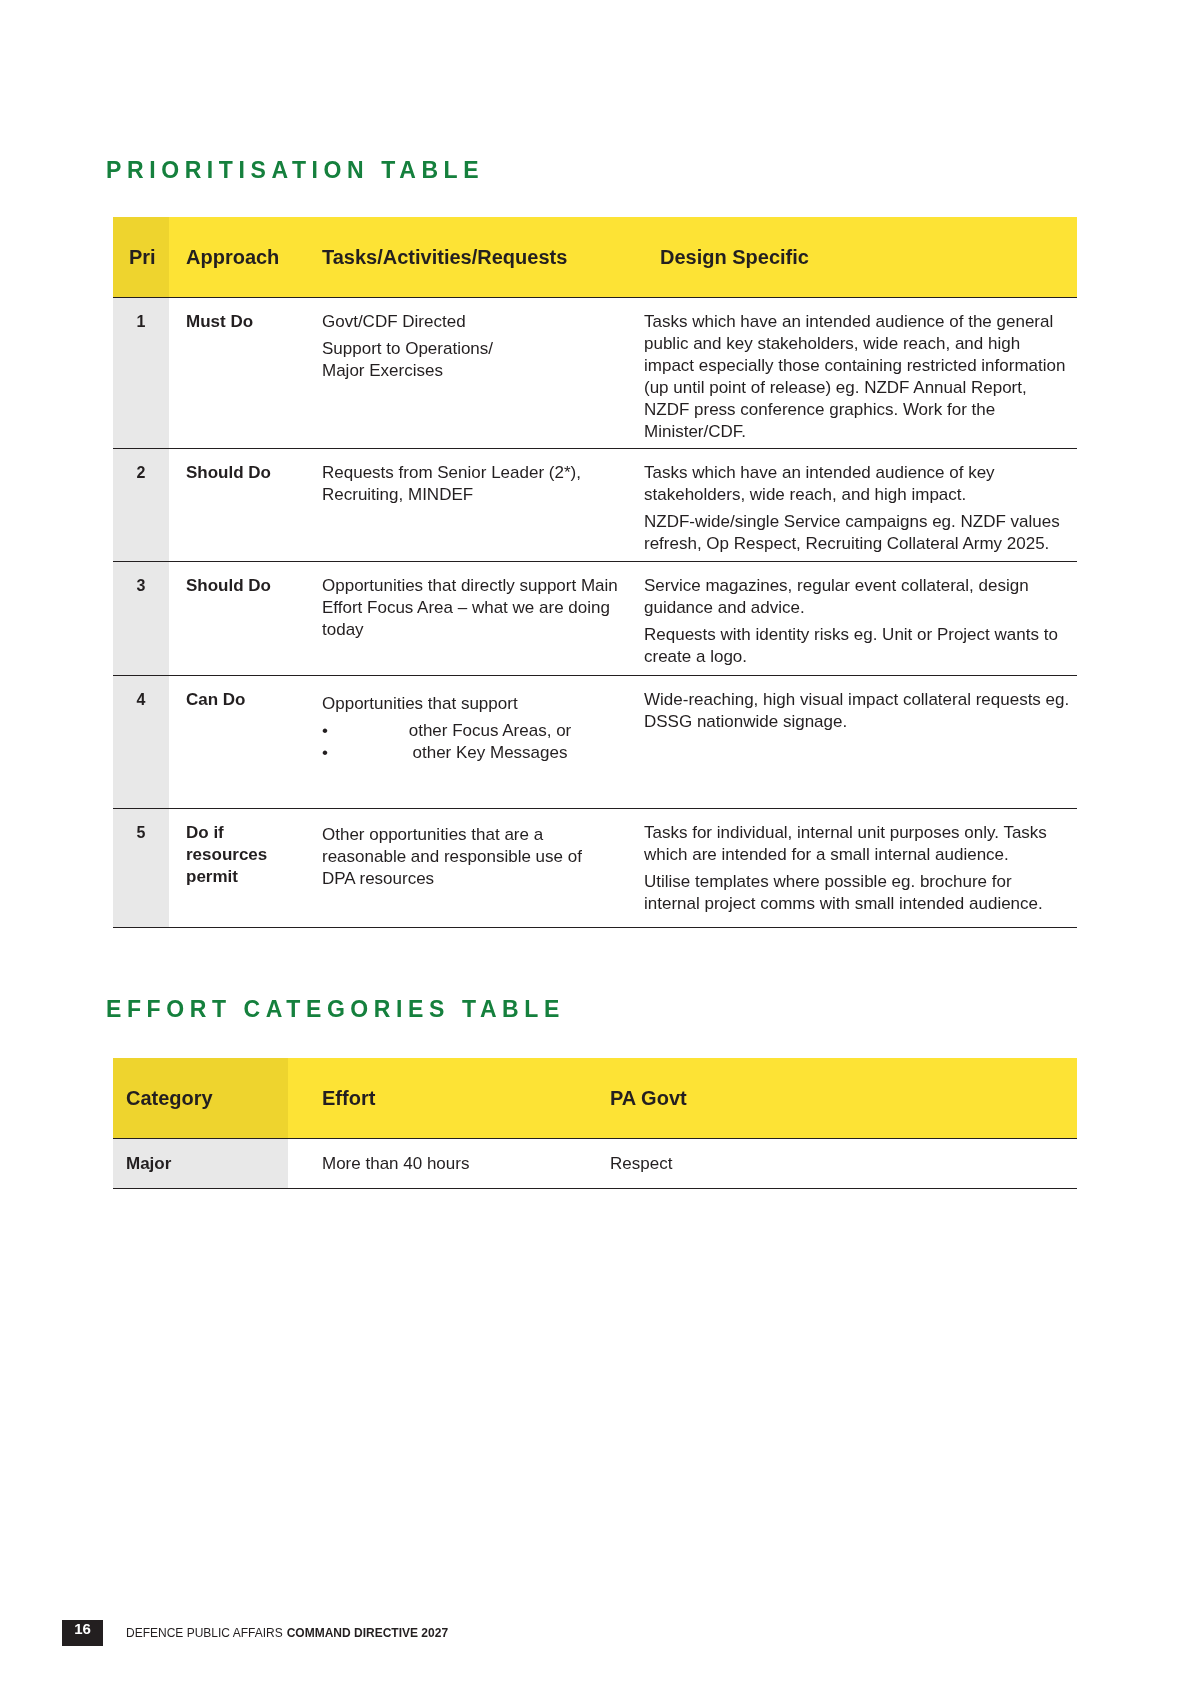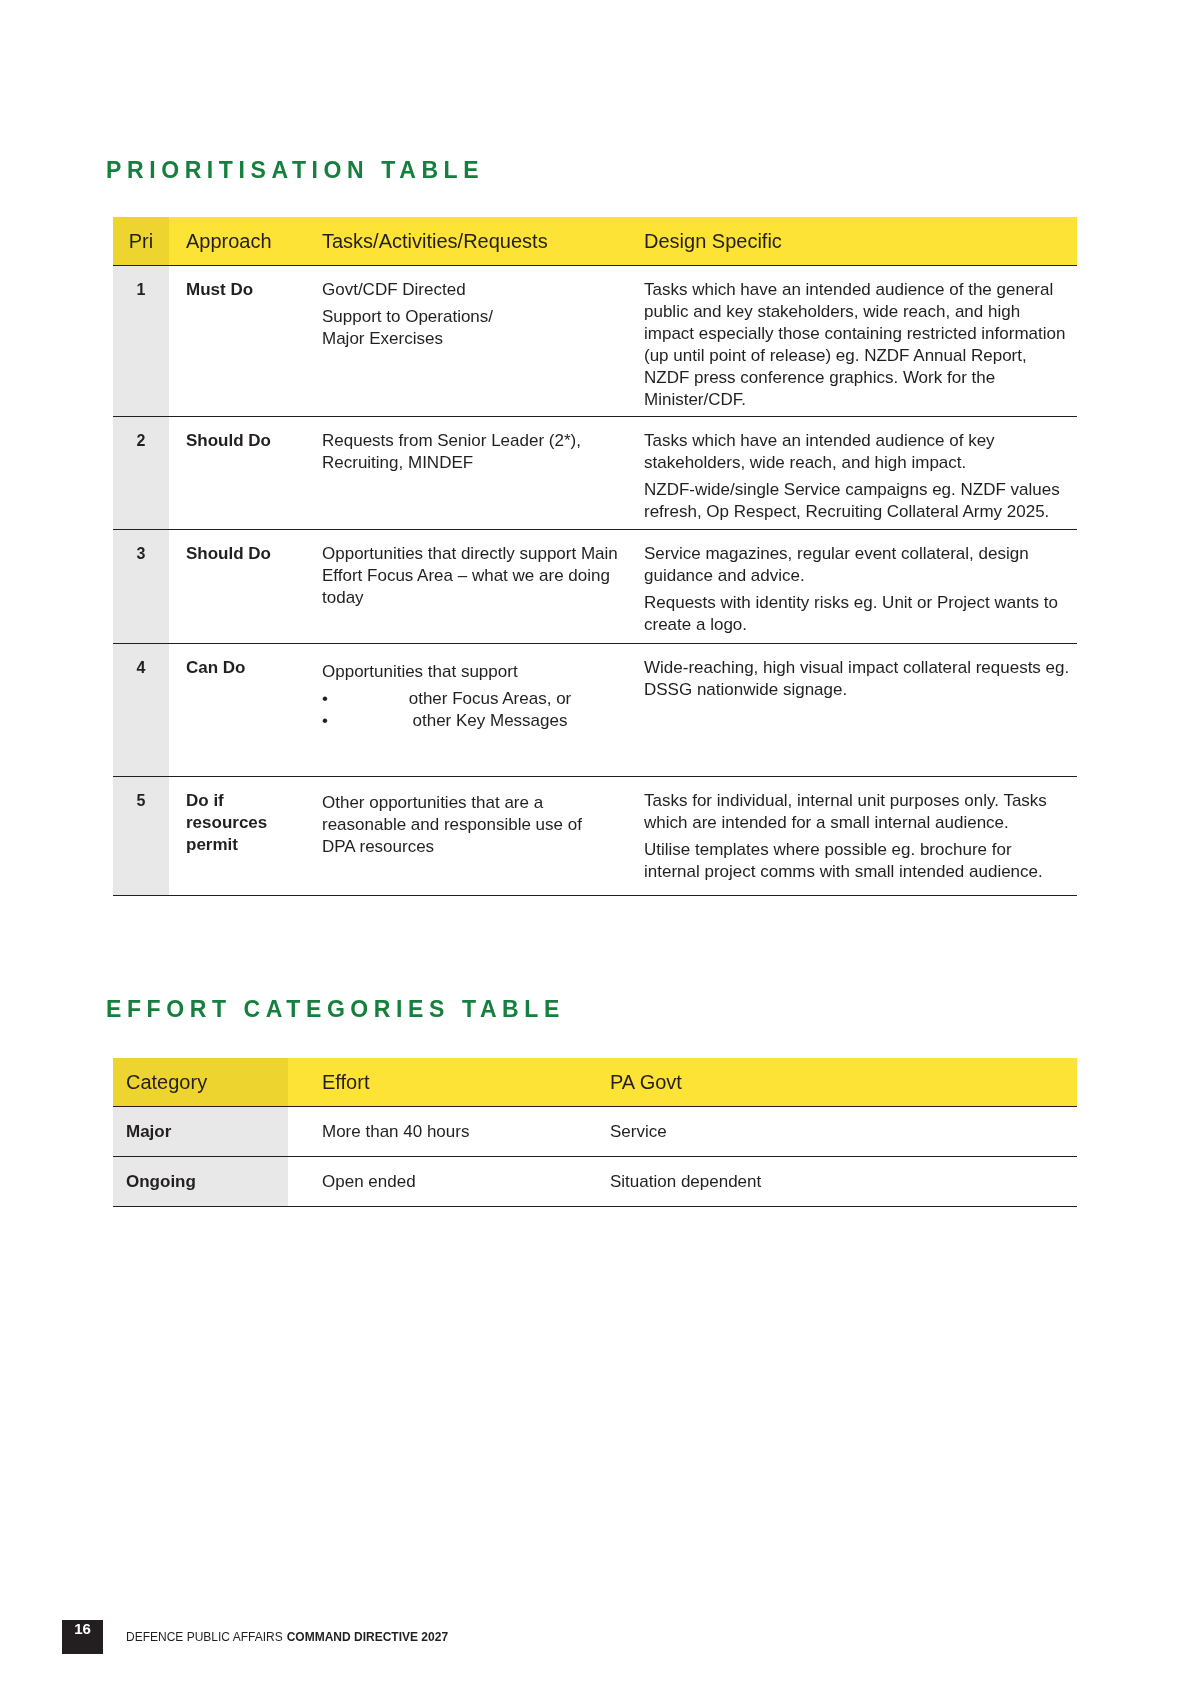--- a/index.html
+++ b/index.html
@@ -7,22 +7,22 @@
          font-family:"Liberation Sans", sans-serif; color:#231f20; }
   .section-title { position:absolute; left:106px; font-size:23px; font-weight:bold;
          letter-spacing:5.6px; color:#15803d; margin:0; }
   #prio-title { top:157px; }
   #effort-title { top:996px; }
 
   table { position:absolute; left:113px; width:964px; border-collapse:collapse; table-layout:fixed; }
   #prio-table { top:217px; }
   #effort-table { top:1058px; }
 
-  th { background:#fde335; text-align:left; font-weight:normal; font-size:20px; color:#231f20;
-       height:48px; padding:0; vertical-align:middle; border-bottom:1.5px solid #231f20; }
+  th { background:#fde335; text-align:left; font-weight:bold; font-size:20px; color:#231f20;
+       height:48px; padding:16px; vertical-align:middle; border-bottom:1.5px solid #231f20; }
   th.first { background:#eed42e; }
   td { vertical-align:top; font-size:17px; line-height:22px; padding:0; border-bottom:1.5px solid #231f20; color:#231f20; }
   td.pri { background:#e8e8e8; font-weight:bold; text-align:center; font-size:16px; }
   td.approach { font-weight:bold; }
   td.cat { background:#e8e8e8; font-weight:bold; }
 
   
   #prio-table col.c1 { width:56px; }
   #prio-table col.c2 { width:153px; }
   #prio-table col.c3 { width:322px; }
@@ -50,21 +50,21 @@
   #effort-table col.e3 { width:467px; }
   #effort-table th.first { padding-left:13px; }
   #effort-table th.e2h { padding-left:34px; }
   #effort-table th.e3h { padding-left:0; }
   #effort-table td { height:50px; vertical-align:middle; box-sizing:border-box; }
   #effort-table td.cat { padding-left:13px; }
   #effort-table td.eff { padding-left:34px; }
 
   .footer { position:absolute; top:1620px; left:62px; display:flex; align-items:center; }
   .page-num { background:#231f20; color:#ffffff; font-weight:bold; font-size:15px;
-              width:41px; height:34px; line-height:18px; text-align:center; }
+              width:41px; height:26px; line-height:18px; text-align:center; }
   .footer-text { margin-left:23px; font-size:12px; color:#231f20; }
   .footer-text b { font-weight:bold; margin-left:4px; }
 </style>
 </head>
 <body>
 
 <h2 class="section-title" id="prio-title">PRIORITISATION TABLE</h2>
 
 <table id="prio-table">
   <colgroup>
@@ -155,26 +155,21 @@
     <tr>
       <th class="first">Category</th>
       <th class="e2h">Effort</th>
       <th class="e3h">PA Govt</th>
     </tr>
   </thead>
   <tbody>
     <tr>
       <td class="cat">Major</td>
       <td class="eff">More than 40 hours</td>
-      <td>Service</td>
-    </tr>
-    <tr>
-      <td class="cat">Ongoing</td>
-      <td class="eff">Open ended</td>
-      <td>Situation dependent</td>
+      <td>Respect</td>
     </tr>
   </tbody>
 </table>
 
 <div class="footer">
   <div class="page-num">16</div>
   <div class="footer-text">
     <span>DEFENCE PUBLIC AFFAIRS</span><b>COMMAND DIRECTIVE 2027</b>
   </div>
 </div>

